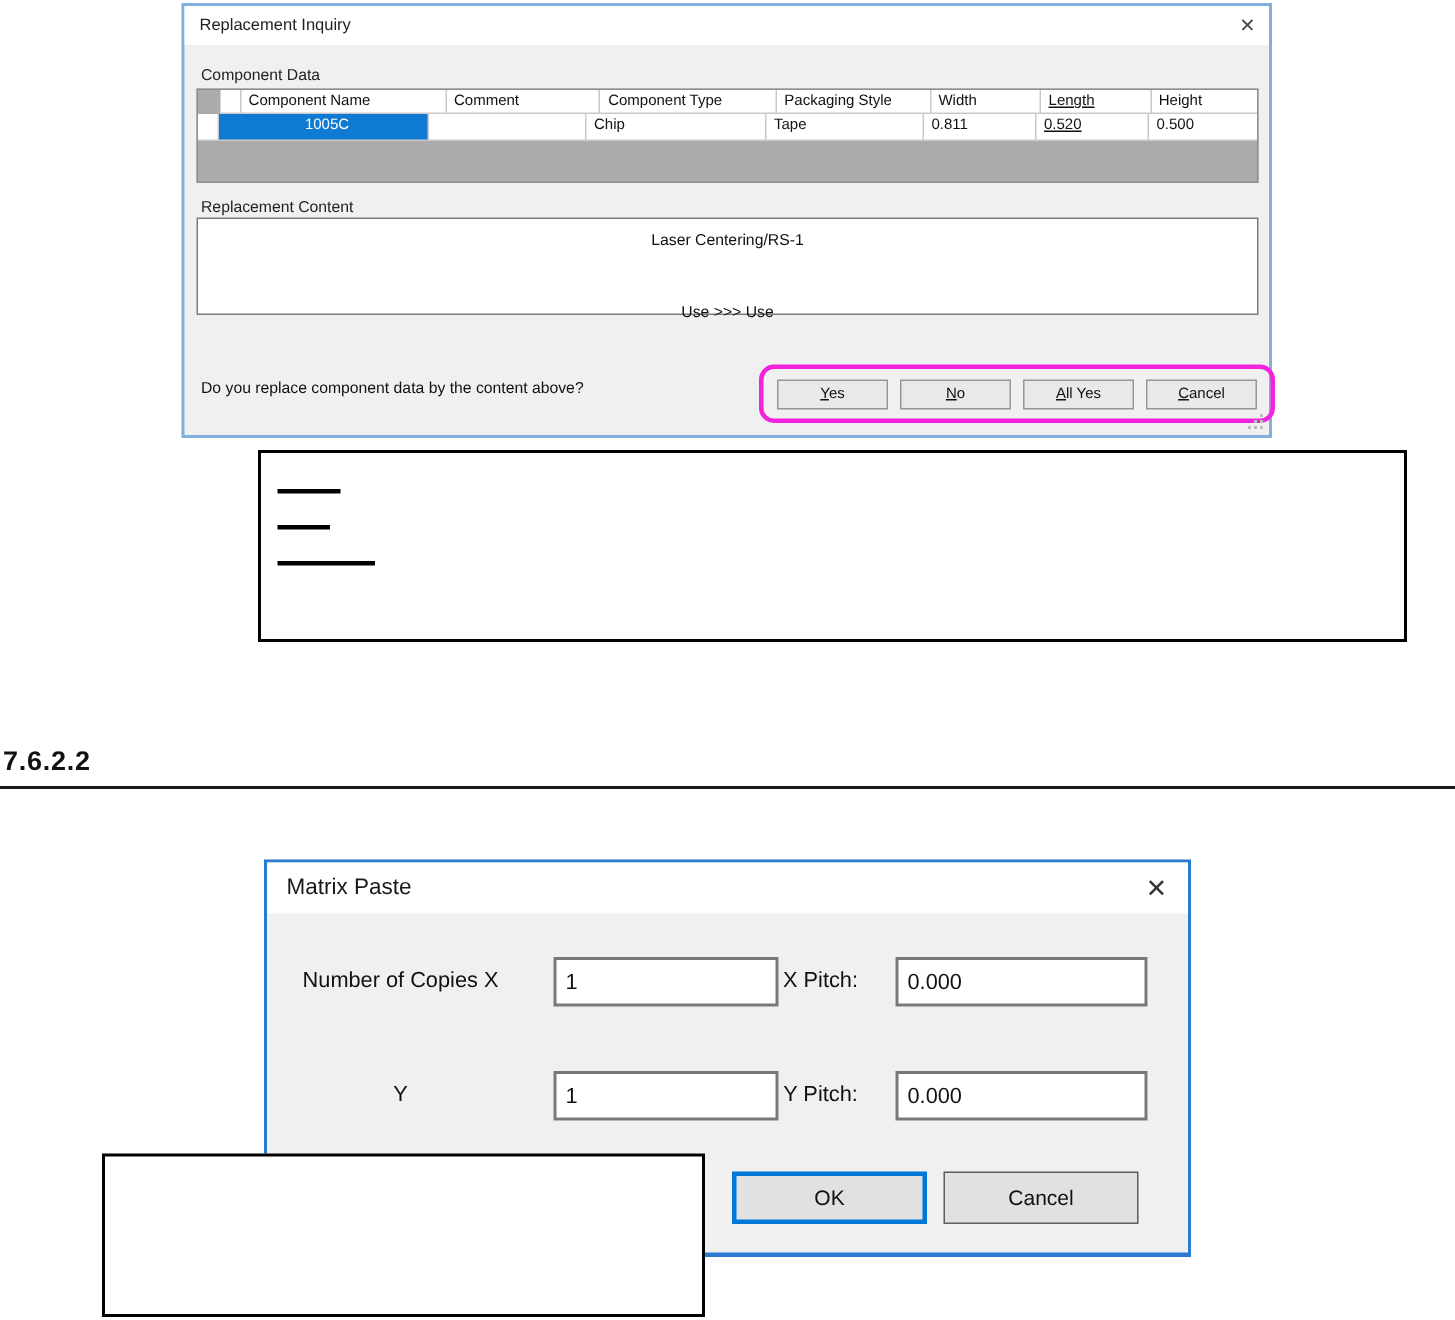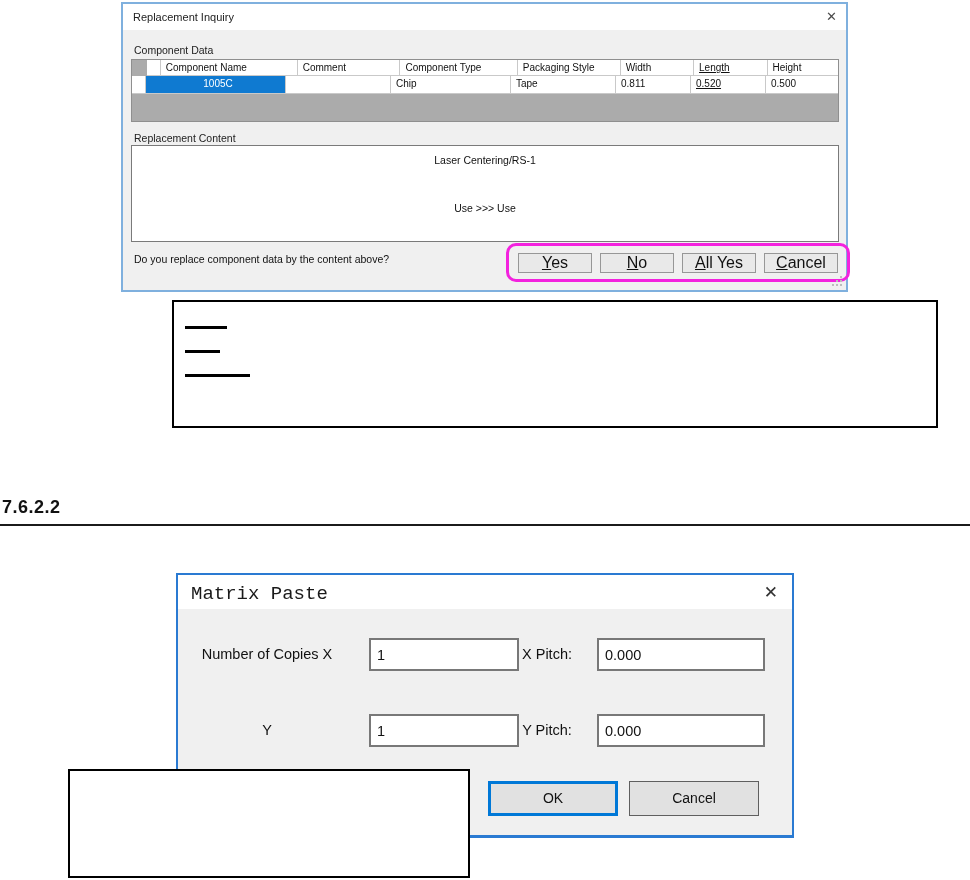--- a/index.html
+++ b/index.html
@@ -21,32 +21,32 @@
   .trow { display:flex; background:#ffffff; }
   .trow.head { height:16px;margin-left:15px; }
   .trow.data { height:18px; }
   .cell { height:100%; border-right:1px solid #c9c9c9; border-bottom:1px solid #c9c9c9;
     padding:2px 0 0 5px; white-space:nowrap; overflow:hidden; font-size:10px; color:#111; }
   .c0{width:14px; padding-left:0;} .c1{width:140px;} .c2{width:105px;} .c3{width:120px;}
   .c4{width:105px;} .c5{width:75px;} .c6{width:75px;text-decoration:underline;} .c7{width:72px; border-right:none;}
   .cell.sel { background:var(--selection,#0f7ad1); color:#ffffff;text-align:center; }
 
   .rc-label { position:absolute; left:11px; top:128px; color:#222; }
-  .rc-box { position:absolute; left:8px; top:141px; width:708px; height:97px;
+  .rc-box { position:absolute; left:8px; top:141px; width:708px; height:65px;
     background:#ffffff; border:1px solid #7a7a7a;padding-left:11px; }
   .rc-line { position:absolute; left:0; width:100%; text-align:center; color:#111; }
   .rc-l0 { top:8px; } .rc-l1 { top:33px; } .rc-l2 { top:56px; }
 
   .question { position:absolute; left:11px; top:249px; color:#111; }
 
   .hl { position:absolute; left:383px; top:239px; width:344px; height:39px;
     border:3px solid var(--highlight,#f322de); border-radius:10px;
     display:flex; align-items:center; justify-content:center; gap:8px; }
   .btn1 { width:74px; height:20px; background:#e9e9e9; border:1px solid #979797;
-    font-family:"Liberation Sans", sans-serif; font-size:16px; color:#111;
+    font-family:"Liberation Sans", sans-serif; font-size:10px; color:#111;
     text-align:center; line-height:18px; cursor:default; }
   .grip { position:absolute; right:3px; bottom:3px; width:11px; height:11px; }
   .grip i { position:absolute; left:8px; top:0; width:2px; height:2px; background:#bcbcbc;
     box-shadow:-4px 4px 0 #bcbcbc, 0 4px 0 #bcbcbc, -8px 8px 0 #bcbcbc, -4px 8px 0 #bcbcbc, 0 8px 0 #bcbcbc; }
 
   
   .callout1 { position:absolute; left:172px; top:300px; width:766px; height:128px;
     background:#ffffff; border:2px solid #000000; }
   .ubar { position:absolute; left:11px; height:2.5px; background:#000000; }
   .ubar.u0 { top:24px; width:42px; }
@@ -56,21 +56,21 @@
   
   .sec-head { position:absolute; left:2px; top:497px; font-size:18px; font-weight:bold;
     color:#111; letter-spacing:0.5px; }
   .sec-rule { position:absolute; left:0; top:524px; width:970px; height:2px; background:#1b1b1b; }
 
   
   .dlg2 { position:absolute; left:176px; top:573px; width:618px; height:265px;
     background:#f0f0f0; border:2px solid #2a7ad2; border-bottom-width:3px;
     font-size:14.5px; z-index:1; }
   .dlg2-titlebar { position:absolute; left:0; top:0; right:0; height:34px; background:#ffffff; }
-  .dlg2-title { position:absolute; left:13px; top:8px; font-size:19px; color:#1a1a1a;font-family:Liberation Mono, monospace; }
+  .dlg2-title { position:absolute; left:13px; top:8px; font-size:15px; color:#1a1a1a; }
   .dlg2-close { position:absolute; right:14px; top:7px; font-size:17px; color:#333; font-weight:300; cursor:default; }
 
   .fld-label { position:absolute; height:32px; line-height:32px; text-align:center; color:#111; }
   .lab-cx { left:0; width:178px; top:63px; }
   .lab-cy { left:0; width:178px; top:139px; }
   .lab-xp { left:324px; width:90px; top:63px; }
   .lab-yp { left:324px; width:90px; top:139px; }
   .fld { position:absolute; width:150px; height:33px; background:#fff;
     border:2px solid #787878; font-family:"Liberation Sans", sans-serif;
     font-size:14.5px; color:#111; padding:0 0 0 6px; }

